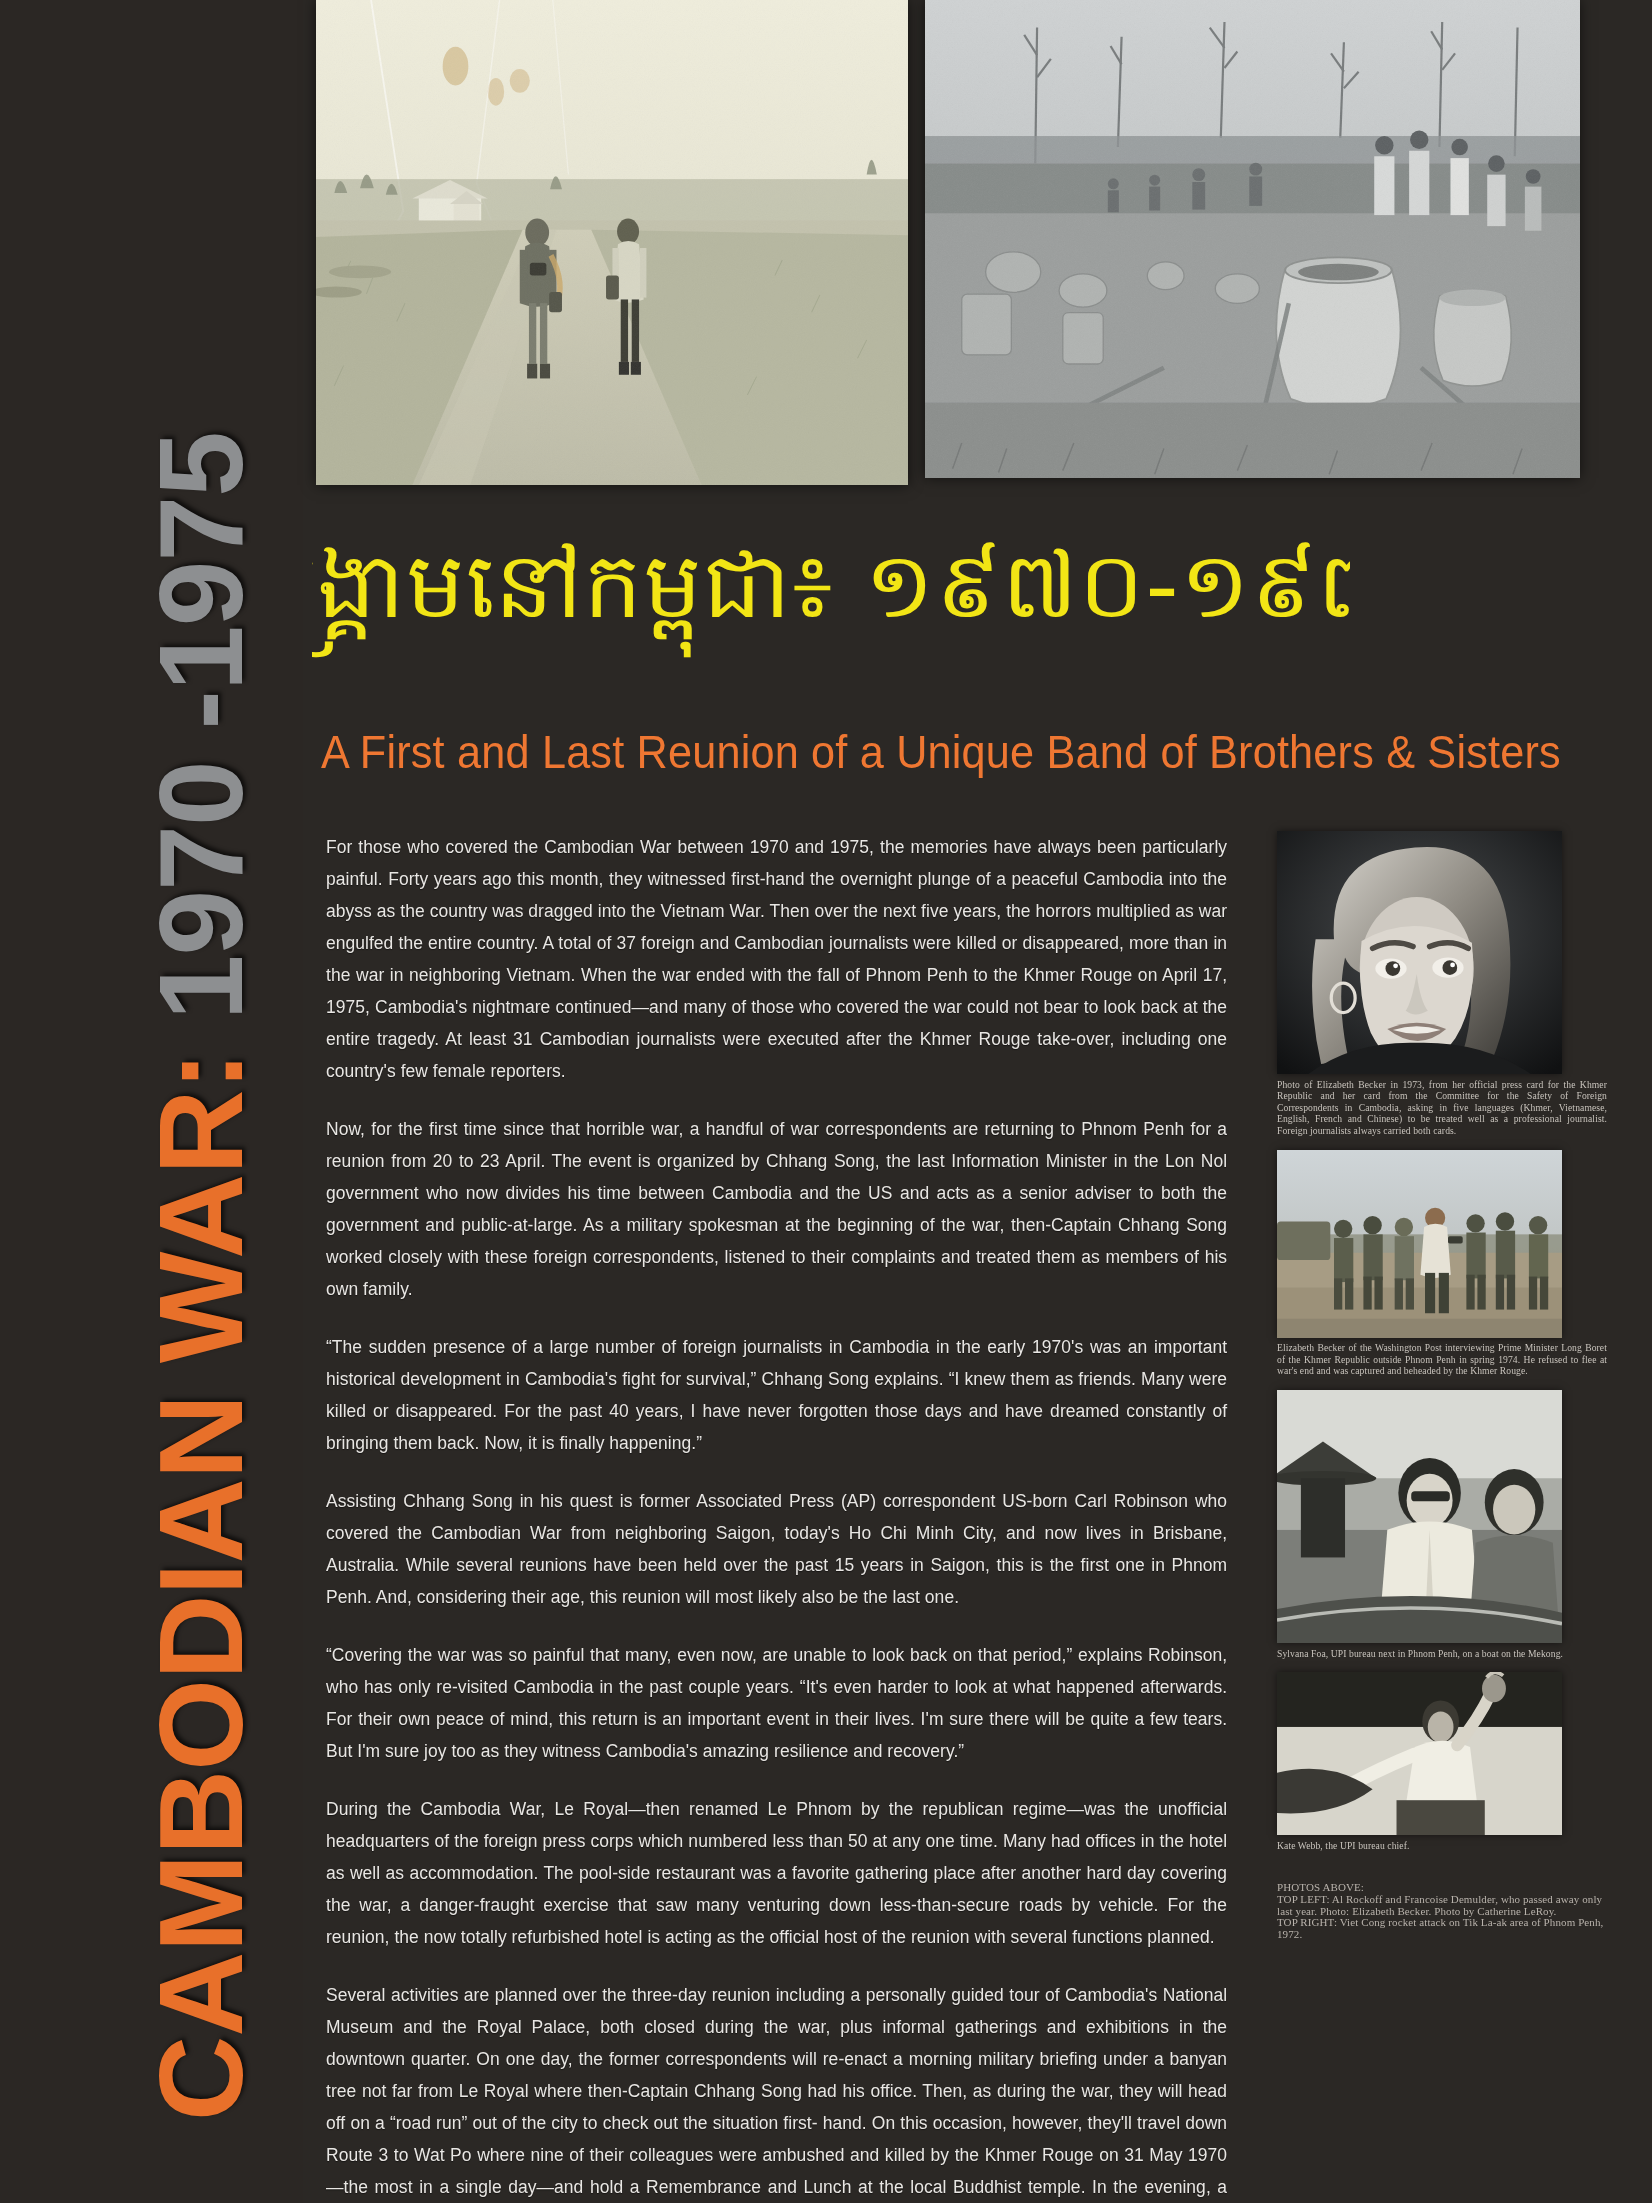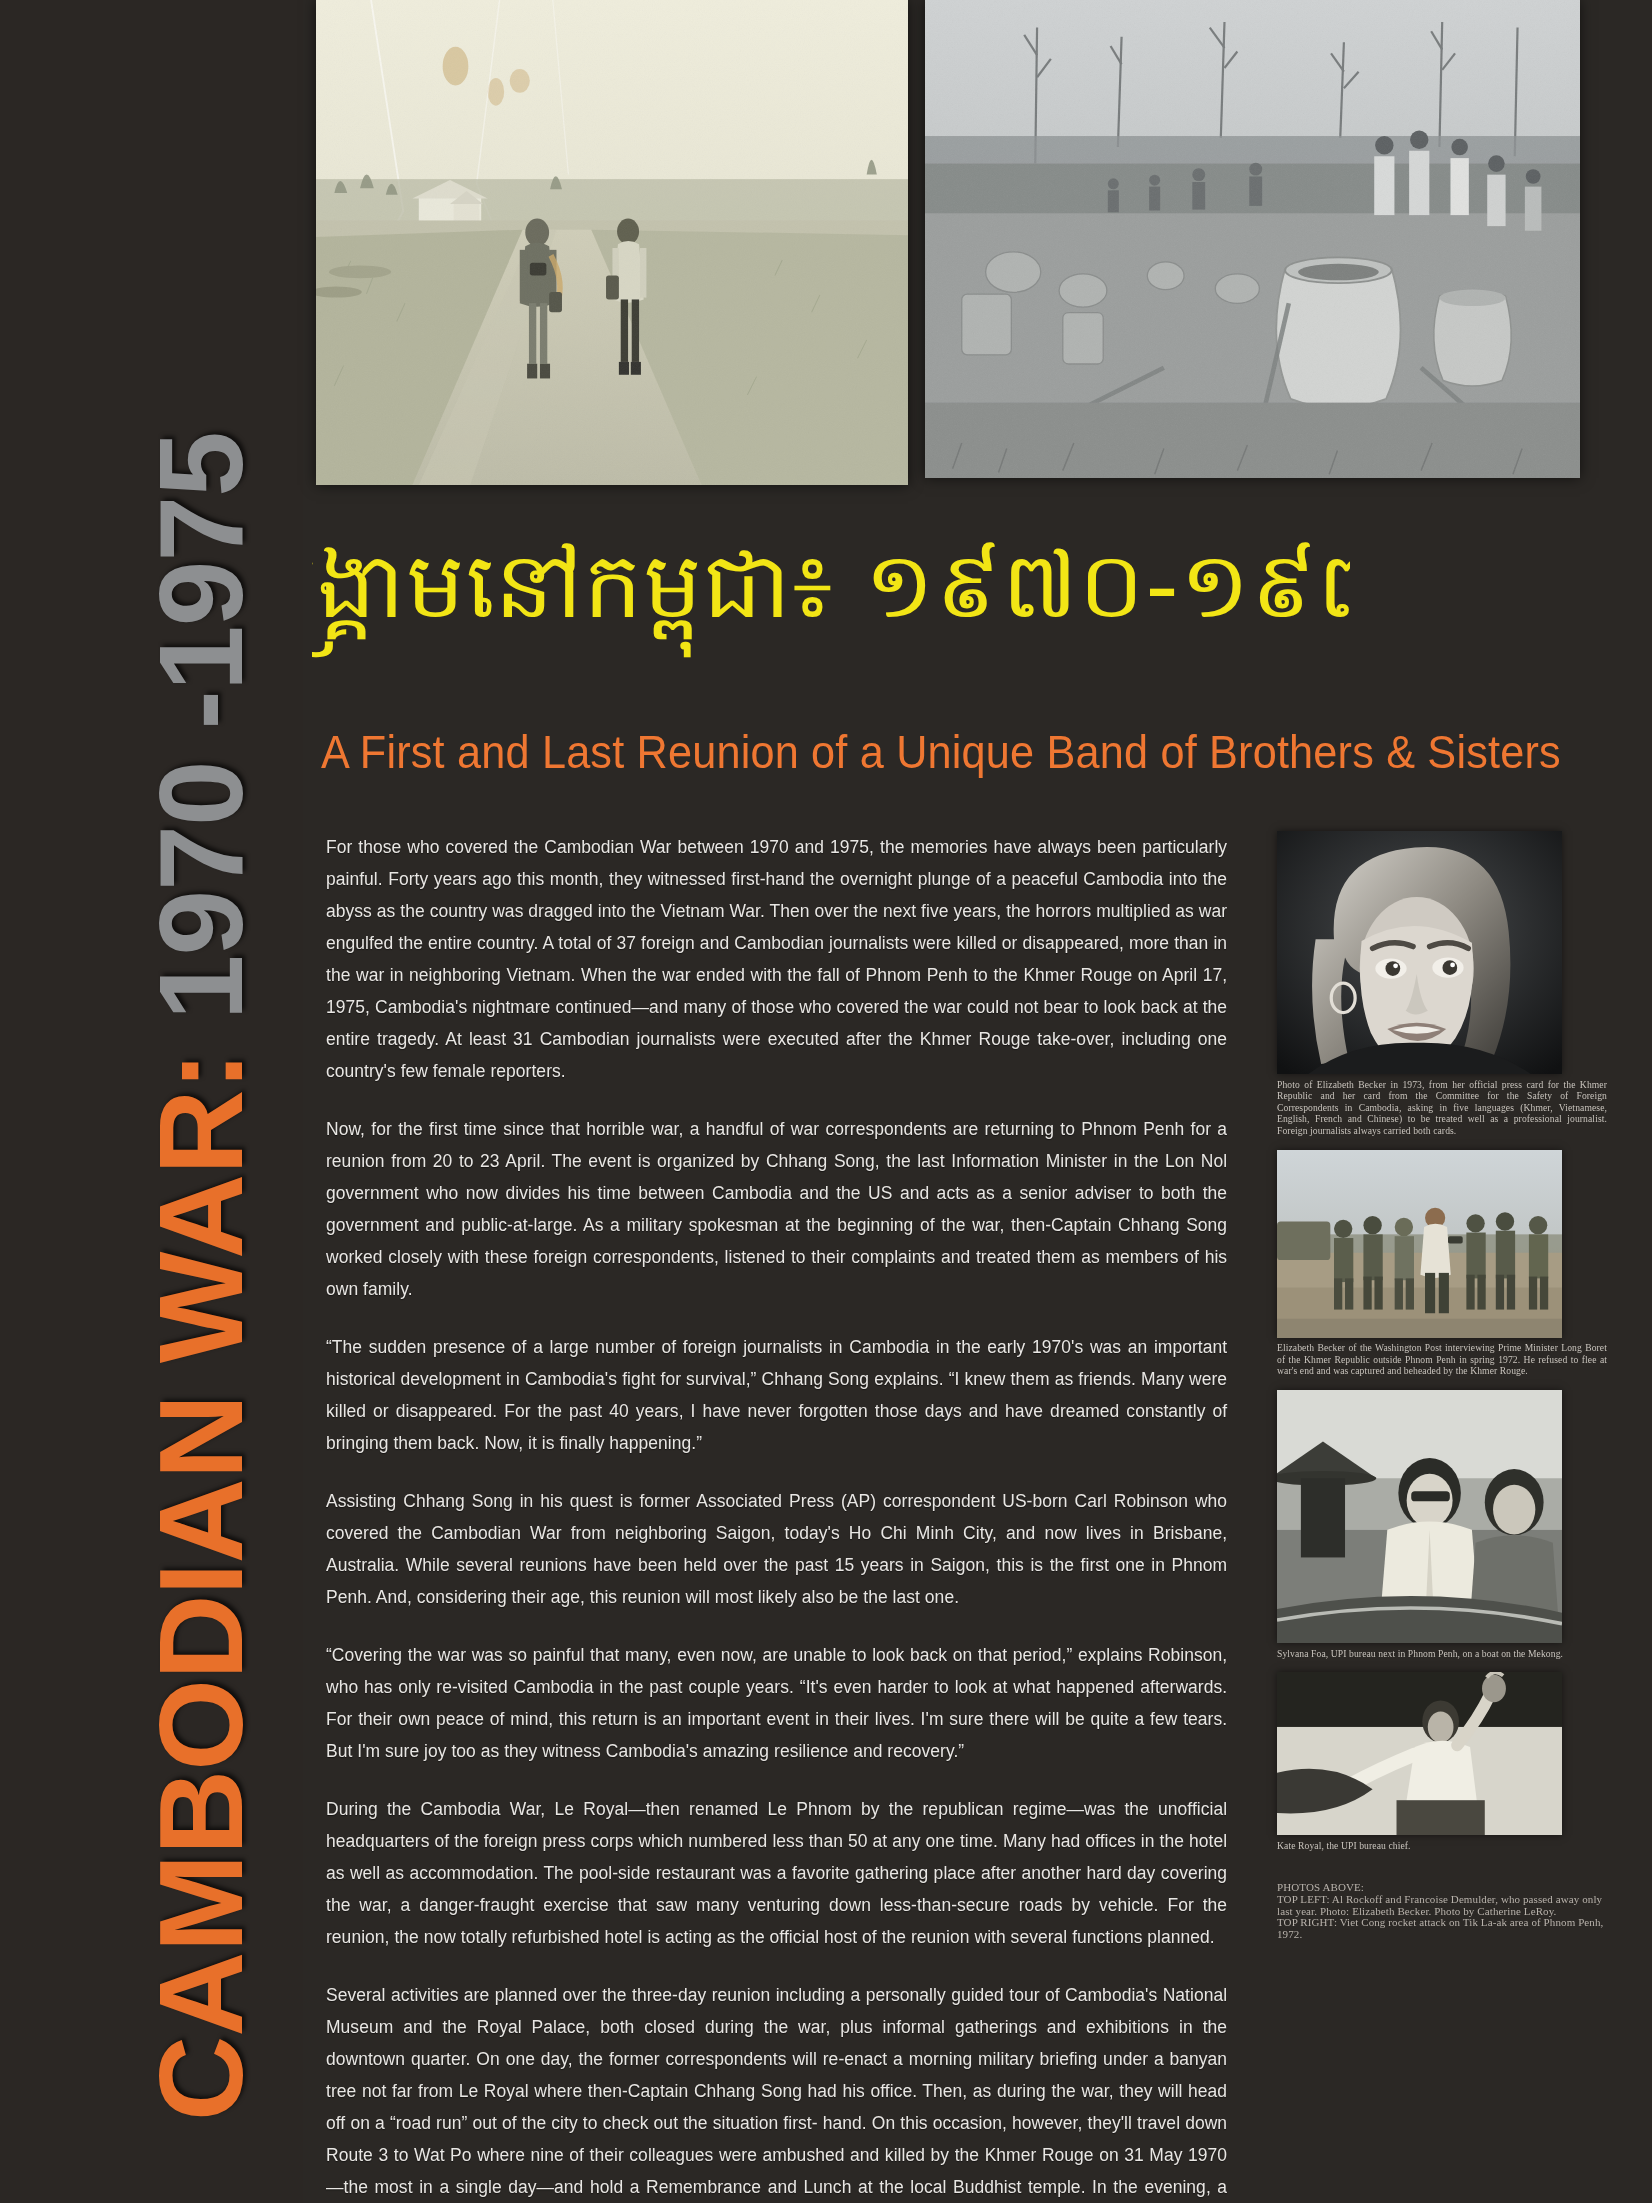--- a/index.html
+++ b/index.html
@@ -476,21 +476,21 @@
           <rect x="238" y="136" width="9" height="38" fill="#44463a"></rect>
             <rect x="250" y="136" width="9" height="38" fill="#44463a"></rect>
           <circle cx="284" cy="82" r="10" fill="#555848"></circle>
             <rect x="274" y="92" width="21" height="48" fill="#62654f"></rect>
           <rect x="274" y="138" width="9" height="36" fill="#46483a"></rect>
             <rect x="286" y="138" width="9" height="36" fill="#46483a"></rect>
         </g>
         <rect x="0" y="184" width="310" height="21" fill="#8e8570"></rect>
       </svg>
     </div>
-    <div class="rcaption">Elizabeth Becker of the Washington Post interviewing Prime Minister Long Boret of the Khmer Republic outside Phnom Penh in spring 1972. He refused to flee at war's end and was captured and beheaded by the Khmer Rouge.</div>
+    <div class="rcaption">Elizabeth Becker of the Washington Post interviewing Prime Minister Long Boret of the Khmer Republic outside Phnom Penh in spring 1974. He refused to flee at war's end and was captured and beheaded by the Khmer Rouge.</div>
 
     <div class="rphoto" id="rphoto-3">
       <svg class="photo-canvas" viewBox="0 0 310 275" preserveAspectRatio="none">
         <rect width="310" height="275" fill="#cdcec9"></rect>
         <rect x="0" y="0" width="310" height="96" fill="#d9dad5"></rect>
         <rect x="0" y="96" width="310" height="56" fill="#aaaca6"></rect>
         <rect x="0" y="152" width="310" height="123" fill="#7c7e79"></rect>
 
         <g>
           <path d="M50 56 L108 96 L-8 96 Z" fill="#3c3d38"></path>
@@ -534,21 +534,21 @@
 
         <g>
           <path d="M196 80 q24 -30 36 -56" stroke="#d8d4c8" stroke-width="13" fill="none" stroke-linecap="round"></path>
           <ellipse cx="236" cy="18" rx="13" ry="15" fill="#9b978c"></ellipse>
           <path d="M228 6 q8 -10 18 -2" stroke="#c8c4b8" stroke-width="4" fill="none"></path>
         </g>
 
         <path d="M0 110 q60 -14 104 18 q-40 30 -104 26 Z" fill="#3a3934"></path>
       </svg>
     </div>
-    <div class="rcaption">Kate Royal, the UPI bureau chief.</div>
+    <div class="rcaption">Kate Webb, the UPI bureau chief.</div>
 
     <div class="credits">PHOTOS ABOVE:
 TOP LEFT: Al Rockoff and Francoise Demulder, who passed away only last year. Photo: Elizabeth Becker. Photo by Catherine LeRoy.
 TOP RIGHT: Viet Cong rocket attack on Tik La-ak area of Phnom Penh, 1972.</div>
   </div>
 
 </div>
 
 
 </body></html>

